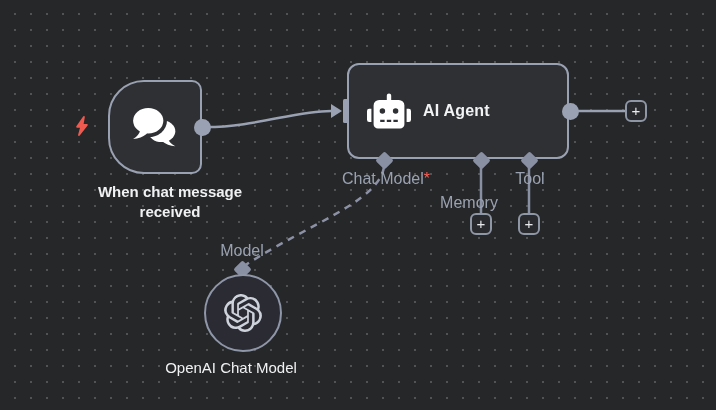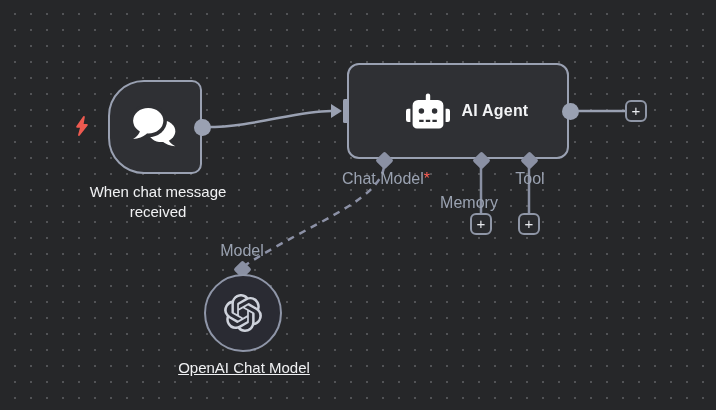--- a/index.html
+++ b/index.html
@@ -23,21 +23,21 @@
   }
   #trigger-node{
     left:108px;top:80px;width:94px;height:94px;
     border-radius:36px 10px 10px 36px;
     display:flex;align-items:center;justify-content:center;
   }
   #agent-node{
     left:347px;top:63px;width:222px;height:96px;
     border-radius:12px;
     display:flex;align-items:center;
-    padding-left:18px;gap:12px;justify-content:center;
+    padding-left:18px;gap:12px;
   }
   #openai-node{
     left:204px;top:274px;width:78px;height:78px;
     border-radius:50%;
     background:#2a2b33;
     border-color:#8f96a8;
     display:flex;align-items:center;justify-content:center;
   }
   .node-title{
     color:#f2f3f5;font-size:16px;font-weight:700;letter-spacing:.2px;
@@ -101,21 +101,21 @@
       </g>
       <ellipse cx="17.5" cy="16" rx="18" ry="15.8" fill="#2f3034"></ellipse>
       <g fill="#ffffff">
         <ellipse cx="17.5" cy="16" rx="14.5" ry="12.3"></ellipse>
         <path d="M10 25 Q8.2 30.5 3 33.5 Q10.5 33 16.5 28.2 Z"></path>
       </g>
     </svg>
   </div>
 
   <div class="endpoint" style="left:194px;top:119px;"></div>
-  <div class="node-label" style="left:158px;top:182px;width:170px;">When chat message received</div>
+  <div class="node-label" style="left:170px;top:182px;width:170px;font-weight:bold;">When chat message received</div>
 
   <div id="agent-node" class="node">
     <svg width="44" height="36" viewBox="0 0 640 512">
       <path fill="#ffffff" d="M32,224H64V416H32A31.96,31.96,0,0,1,0,384V256A31.96,31.96,0,0,1,32,224Zm512-48V448a64.06,64.06,0,0,1-64,64H160a64.06,64.06,0,0,1-64-64V176a79.97,79.97,0,0,1,80-80H288V32a32,32,0,0,1,64,0V96H464A79.97,79.97,0,0,1,544,176ZM264,256a40,40,0,1,0-40,40A40,40,0,0,0,264,256Zm-8,128H192v32h64Zm96,0H288v32h64ZM456,256a40,40,0,1,0-40,40A40,40,0,0,0,456,256Zm-8,128H384v32h64ZM640,256V384a31.96,31.96,0,0,1-32,32H576V224h32A31.96,31.96,0,0,1,640,256Z"></path>
     </svg>
     <span class="node-title">AI Agent</span>
   </div>
 
   <div class="endpoint" style="left:562px;top:103px;"></div>
 
@@ -131,15 +131,15 @@
   <div class="plus-btn" style="left:518px;top:213px;">+</div>
   <div class="plus-btn" style="left:625px;top:100px;">+</div>
 
   <div class="port-label" style="left:242px;top:242px;text-align:center;">Model</div>
   <div class="diamond" style="left:236px;top:263px;"></div>
   <div id="openai-node" class="node">
     <svg width="38" height="38" viewBox="0 0 24 24">
       <path fill="#ced2db" d="M22.2819 9.8211a5.9847 5.9847 0 0 0-.5157-4.9108 6.0462 6.0462 0 0 0-6.5098-2.9A6.0651 6.0651 0 0 0 4.9807 4.1818a5.9847 5.9847 0 0 0-3.9977 2.9 6.0462 6.0462 0 0 0 .7427 7.0966 5.98 5.98 0 0 0 .511 4.9107 6.051 6.051 0 0 0 6.5146 2.9001A5.9847 5.9847 0 0 0 13.2599 24a6.0557 6.0557 0 0 0 5.7718-4.2058 5.9894 5.9894 0 0 0 3.9977-2.9001 6.0557 6.0557 0 0 0-.7475-7.073zM13.2599 22.4313a4.4755 4.4755 0 0 1-2.8764-1.0408l.1419-.0804 4.7783-2.7582a.7948.7948 0 0 0 .3927-.6813v-6.7369l2.02 1.1686a.071.071 0 0 1 .038.0615v5.5826a4.504 4.504 0 0 1-4.4945 4.4849zm-9.6607-4.1254a4.4708 4.4708 0 0 1-.5346-3.0137l.142.0852 4.783 2.7582a.7712.7712 0 0 0 .7806 0l5.8428-3.3685v2.3324a.0804.0804 0 0 1-.0332.0615L9.74 19.9502a4.4992 4.4992 0 0 1-6.1408-1.6443zM2.3408 7.8956a4.485 4.485 0 0 1 2.3655-1.9728V11.6a.7664.7664 0 0 0 .3879.6765l5.8144 3.3543-2.0201 1.1685a.0757.0757 0 0 1-.071 0l-4.8303-2.7865A4.504 4.504 0 0 1 2.3408 7.8956zm16.5963 3.8558L13.1038 8.364 15.1192 7.2a.0757.0757 0 0 1 .071 0l4.8303 2.7913a4.4944 4.4944 0 0 1-.6765 8.1042v-5.6772a.79.79 0 0 0-.407-.667zm2.0107-3.0231l-.142-.0852-4.7735-2.7818a.7759.7759 0 0 0-.7854 0L9.409 9.2297V6.8974a.0662.0662 0 0 1 .0284-.0615l4.8303-2.7866a4.4992 4.4992 0 0 1 6.6802 4.66zM8.3065 12.863l-2.02-1.1638a.0804.0804 0 0 1-.038-.0567V6.0742a4.4992 4.4992 0 0 1 7.3757-3.4537l-.142.0805L8.704 5.459a.7948.7948 0 0 0-.3927.6813zm1.0976-2.3654l2.602-1.4998 2.6069 1.4998v2.9994l-2.5974 1.4997-2.6067-1.4997Z"></path>
     </svg>
   </div>
-  <div class="node-label" style="left:244px;top:358px;width:220px;text-decoration:underline;">OpenAI Chat Model</div>
+  <div class="node-label" style="left:231px;top:358px;width:220px;">OpenAI Chat Model</div>
 
 </div>
 
 </body></html>

